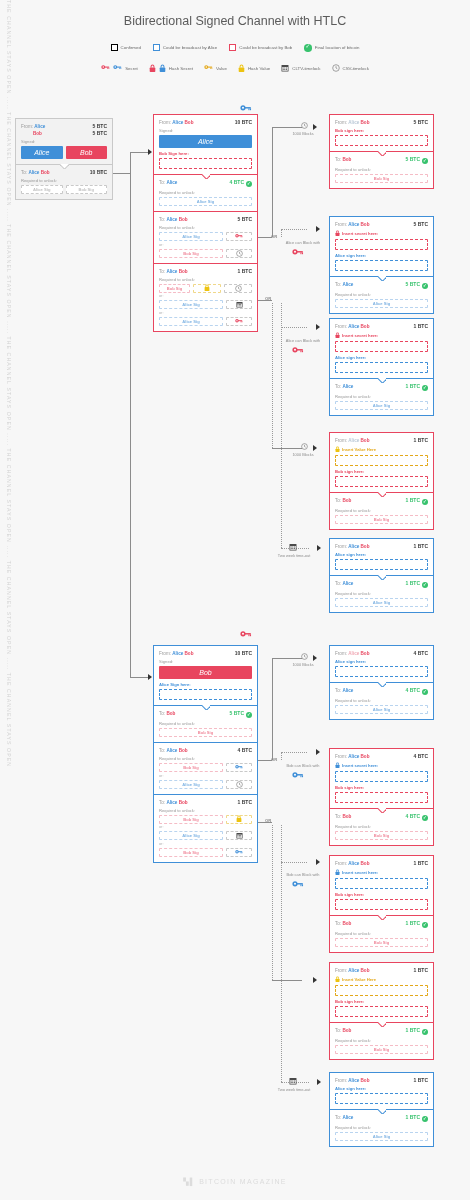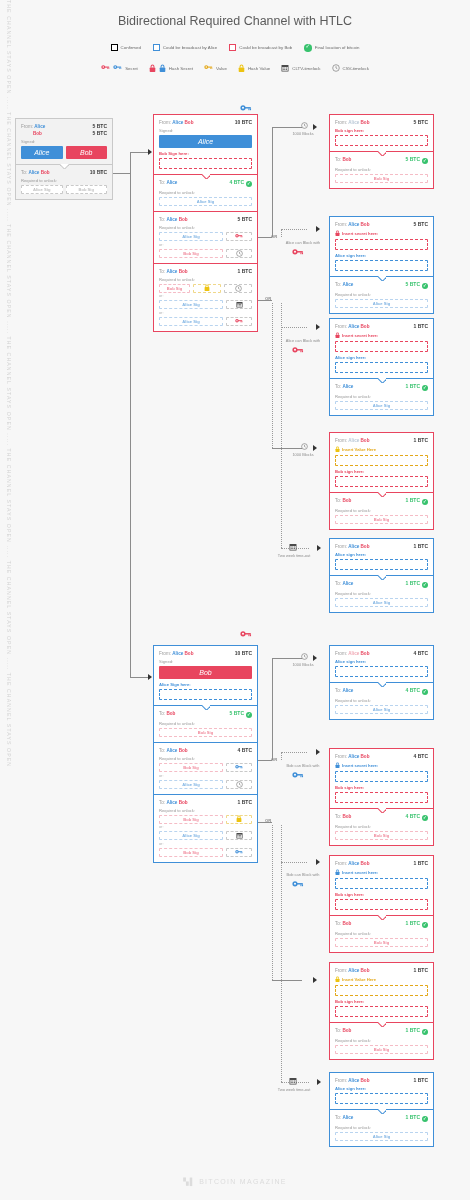--- a/index.html
+++ b/index.html
@@ -93,21 +93,21 @@
   .orword { position:absolute; font-size:4.2px; color:#8c8c8c; font-weight:bold; }
   .keyfloat { position:absolute; }
   .footer { position:absolute; bottom:14px; left:0; width:470px; text-align:center;
             font-size:7px; color:#dcdcdc; letter-spacing:1.3px; }
 </style>
 </head>
 <body>
 
 <div class="sidetext">THE CHANNEL STAYS OPEN ..... THE CHANNEL STAYS OPEN ..... THE CHANNEL STAYS OPEN ..... THE CHANNEL STAYS OPEN ..... THE CHANNEL STAYS OPEN ..... THE CHANNEL STAYS OPEN ..... THE CHANNEL STAYS OPEN</div>
 
-<div class="title">Bidirectional Required Channel with HTLC</div>
+<div class="title">Bidirectional Signed Channel with HTLC</div>
 
 <div class="legend1">
   <div class="lg">
     <span class="sq"></span>
     <span>Confirmed</span>
   </div>
   <div class="lg">
     <span class="sq blue"></span>
     <span>Could be broadcast by Alice</span>
   </div>

